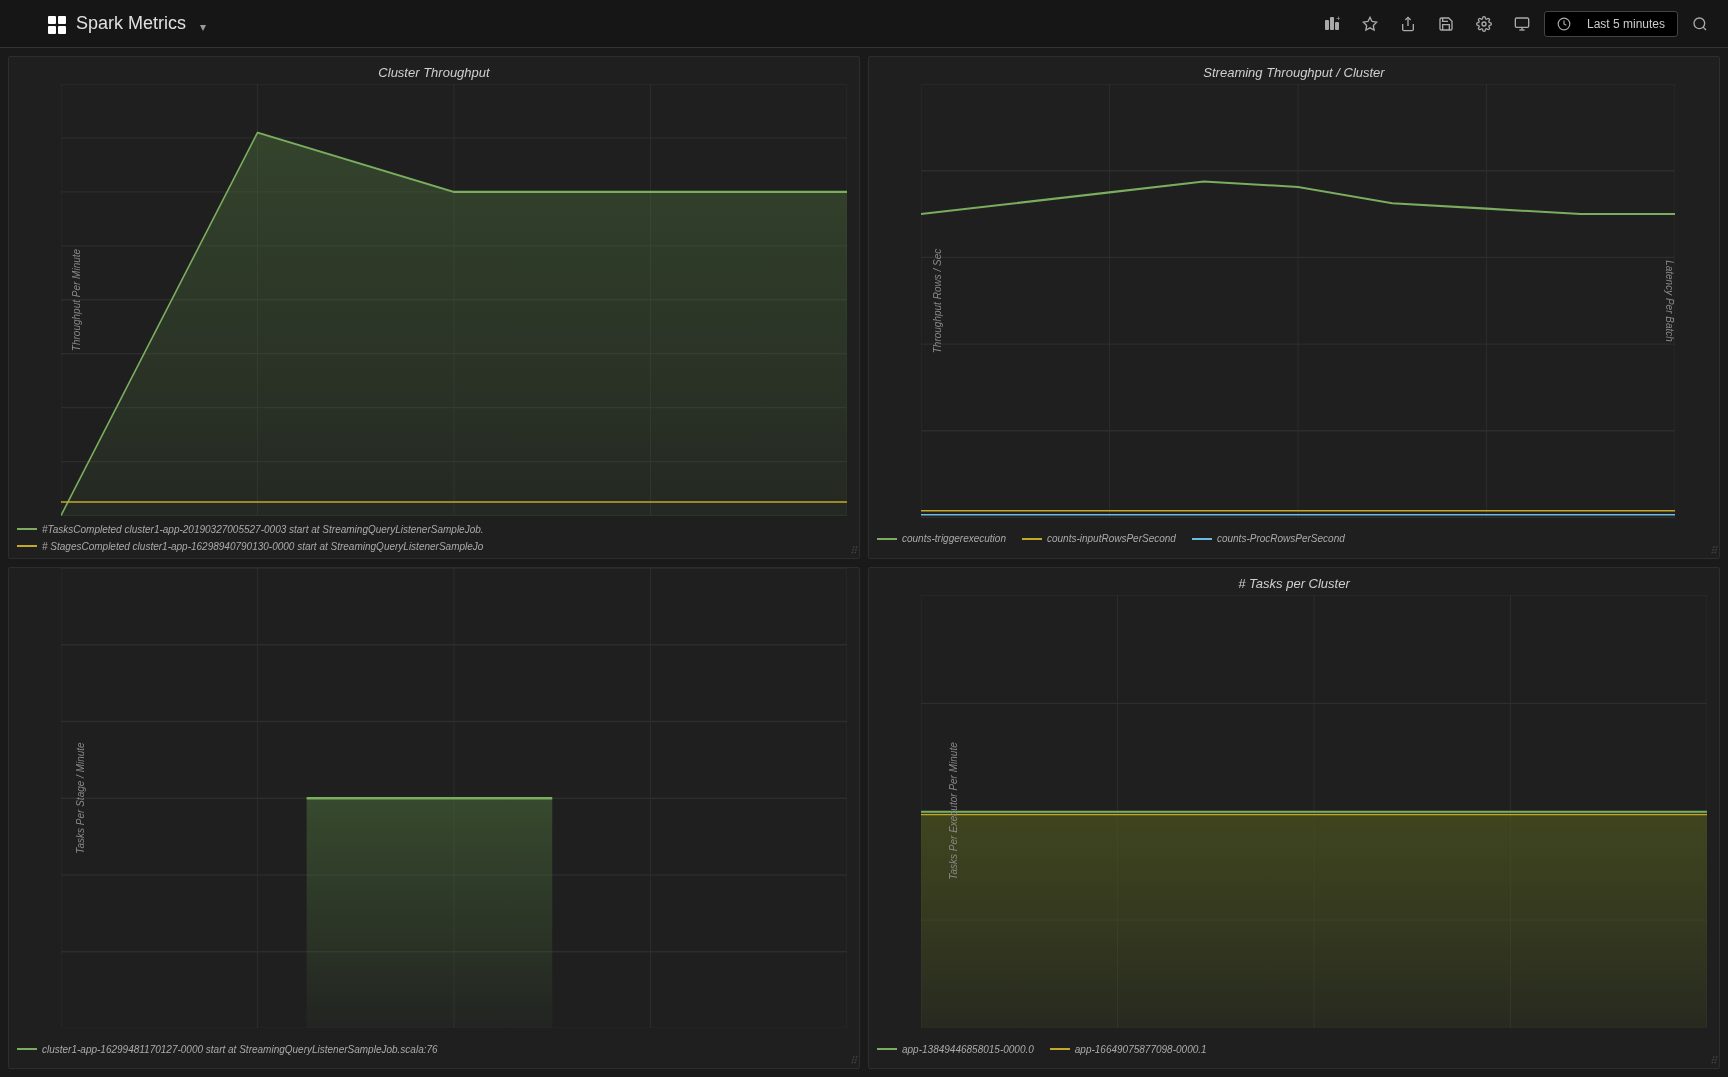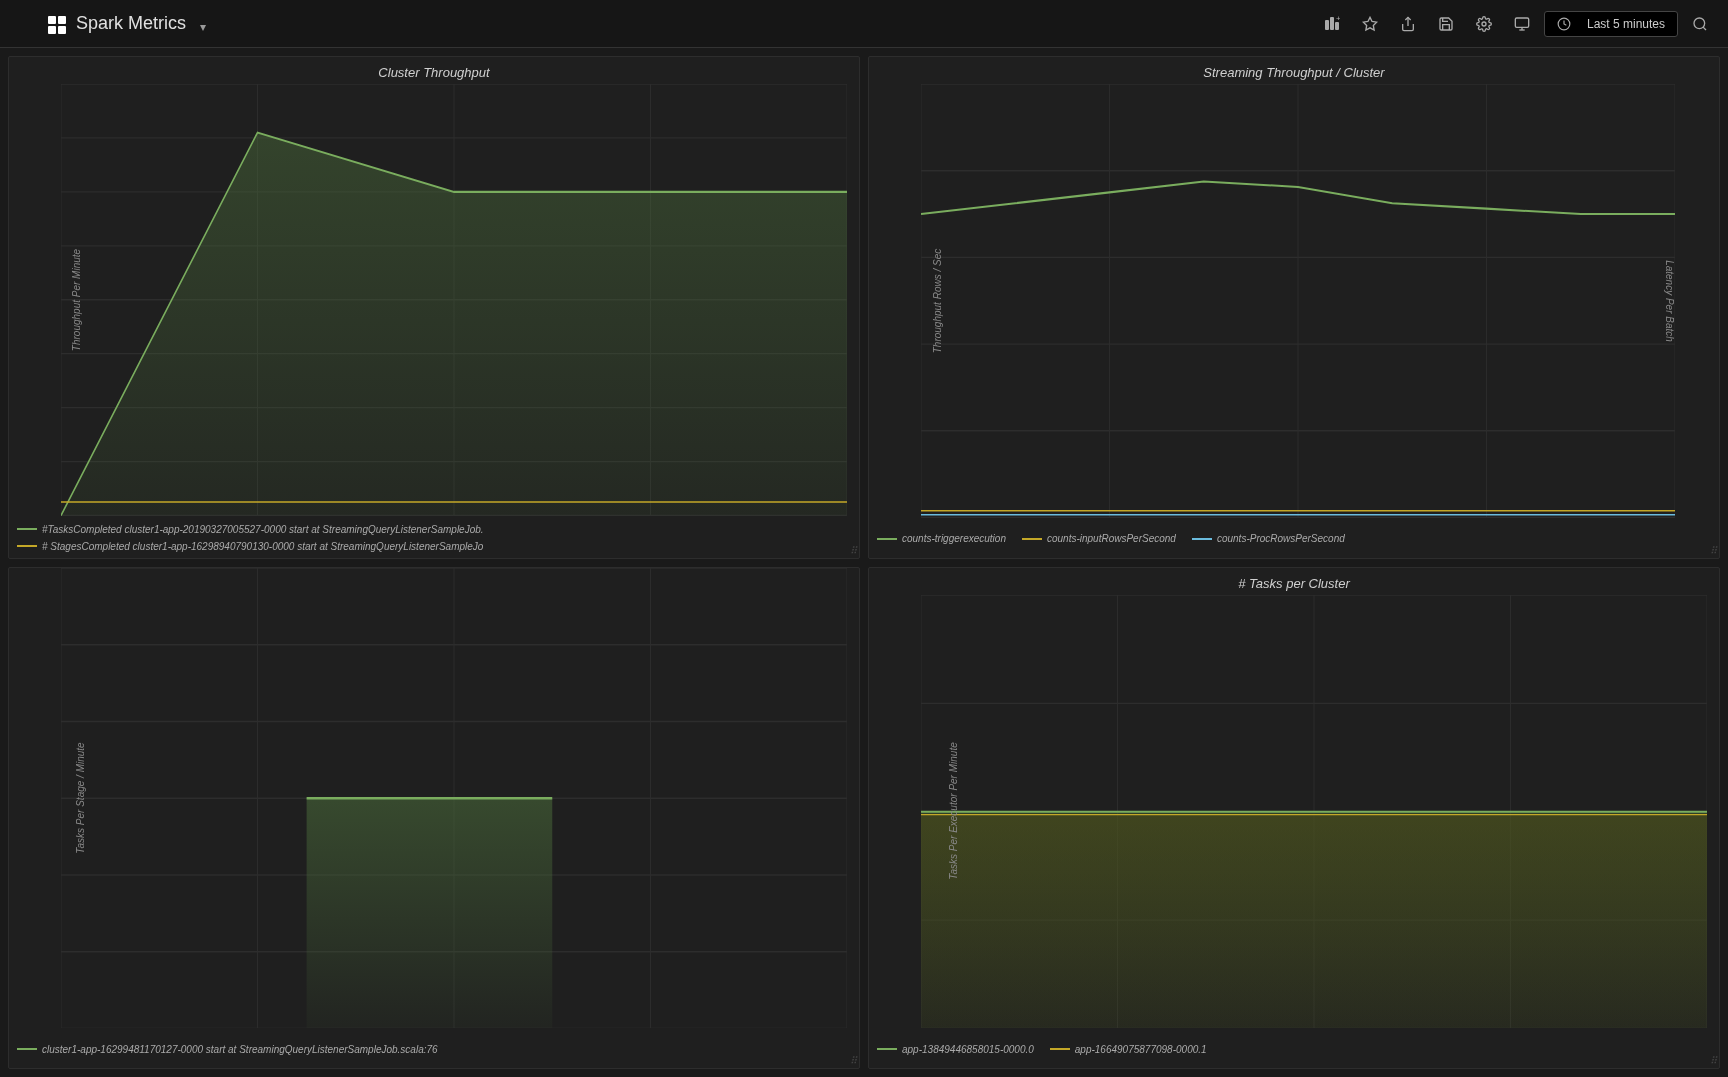--- a/index.html
+++ b/index.html
@@ -294,21 +294,21 @@
 
         <polygon points="0,320 200,36 400,80 600,80 800,80 800,320" fill="url(#greenGrad)" opacity="0.6"></polygon>
         <polyline points="0,320 200,36 400,80 600,80 800,80" fill="none" stroke="#7aad5e" stroke-width="1.5"></polyline>
 
         <polyline points="0,310 200,310 400,310 600,310 800,310" fill="none" stroke="#c4a828" stroke-width="1"></polyline>
       </svg>
     </div>
     <div class="panel-legend">
       <div class="legend-item">
         <span class="legend-line" style="background:#7aad5e;"></span>
-        <span>#TasksCompleted cluster1-app-20190327005527-0000 start at StreamingQueryListenerSampleJob.</span>
+        <span>#TasksCompleted cluster1-app-20190327005527-0003 start at StreamingQueryListenerSampleJob.</span>
       </div>
       <div class="legend-item">
         <span class="legend-line" style="background:#c4a828;"></span>
         <span># StagesCompleted cluster1-app-16298940790130-0000 start at StreamingQueryListenerSampleJo</span>
       </div>
     </div>
     <div class="panel-resize">⠿</div>
   </div>
 
   <div class="panel">

